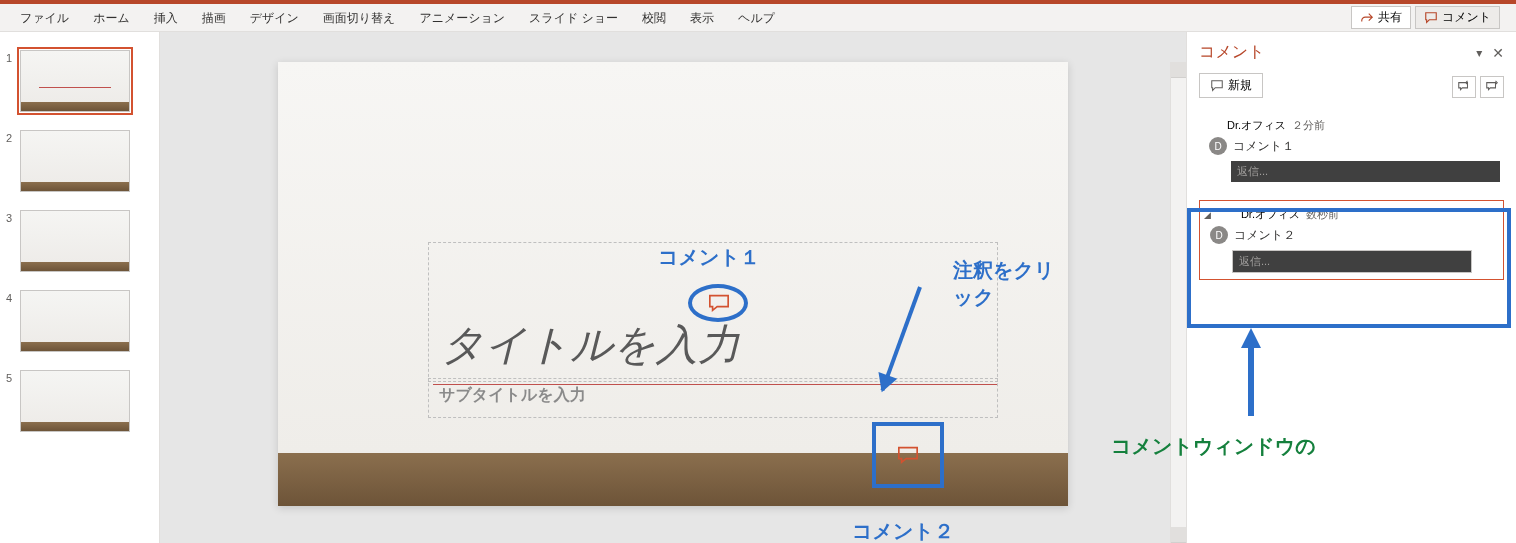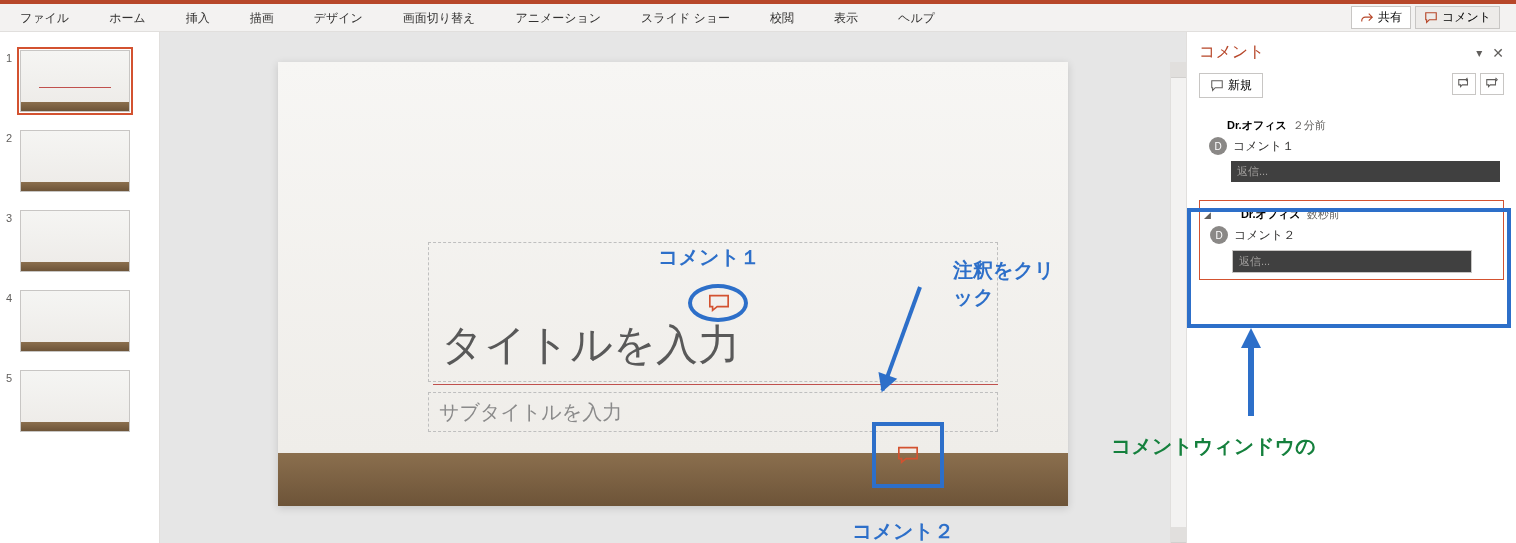--- a/index.html
+++ b/index.html
@@ -17,21 +17,21 @@
     background: #b7472a;
   }
   
   .ribbon {
     height: 28px;
     background: #f3f2f1;
     border-bottom: 1px solid #e1dfdd;
     display: flex;
     align-items: center;
     padding: 0 8px;
-    gap: 16px;
+    gap: 0;
     position: relative;
   }
   .ribbon .tab {
     padding: 0 12px;
     height: 28px;
     line-height: 28px;
     color: #323130;
     cursor: pointer;
     font-size: 12px;
   }
@@ -114,36 +114,38 @@
     top: 180px;
     width: 570px;
     height: 140px;
     border: 1px dashed #bfbfbf;
     font-size: 42px;
     color: #595959;
     font-weight: 300;
     padding: 8px 12px;
     display: flex;
     align-items: flex-end;
+    font-style: italic;
   }
   .title-underline {
     position: absolute;
     left: 155px; right: 70px; top: 322px;
     border-top: 1px solid #c0504d;
   }
   .placeholder-sub {
     position: absolute;
     left: 150px;
-    top: 330px;
+    top: 316px;
     width: 570px;
     height: 40px;
     border: 1px dashed #bfbfbf;
-    font-size: 20px;
+    font-size: 16px;
     color: #8a8a8a;
     padding: 6px 10px;
+    font-weight: bold;
   }
   
   .cbubble {
     width: 26px; height: 22px;
     display: flex; align-items: center; justify-content: center;
     position: absolute;
   }
   .cbubble svg { width: 22px; height: 20px; }
   .cbubble1 { left: 428px; top: 230px; }
   .cbubble2 { left: 617px; top: 382px; }
@@ -217,21 +219,21 @@
     font-size: 16px;
   }
   .cp-controls {
     display: flex;
     gap: 10px;
     color: #605e5c;
     align-items: center;
   }
   .cp-new-row {
     display: flex;
-    align-items: flex-start;
+    align-items: flex-end;
     justify-content: space-between;
     margin-bottom: 14px;
   }
   .cp-new {
     border: 1px solid #c8c6c4;
     padding: 3px 10px;
     display: inline-flex;
     align-items: center;
     gap: 4px;
     cursor: pointer;
@@ -254,21 +256,21 @@
   .comment-thread.selected {
     border: 1px solid #d35230;
   }
   .c-header {
     display: flex;
     align-items: center;
     gap: 6px;
     font-size: 11px;
     margin-bottom: 4px;
   }
-  .c-author { font-weight: bold; padding-left: 24px; }
+  .c-author { font-weight: normal; padding-left: 24px; }
   .c-time { color: #605e5c; }
   .c-body-row {
     display: flex;
     align-items: center;
     gap: 6px;
     padding-left: 6px;
     margin-bottom: 6px;
   }
   .avatar {
     width: 18px; height: 18px;

